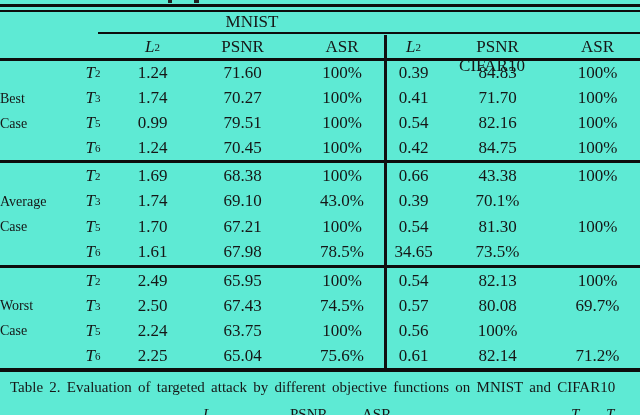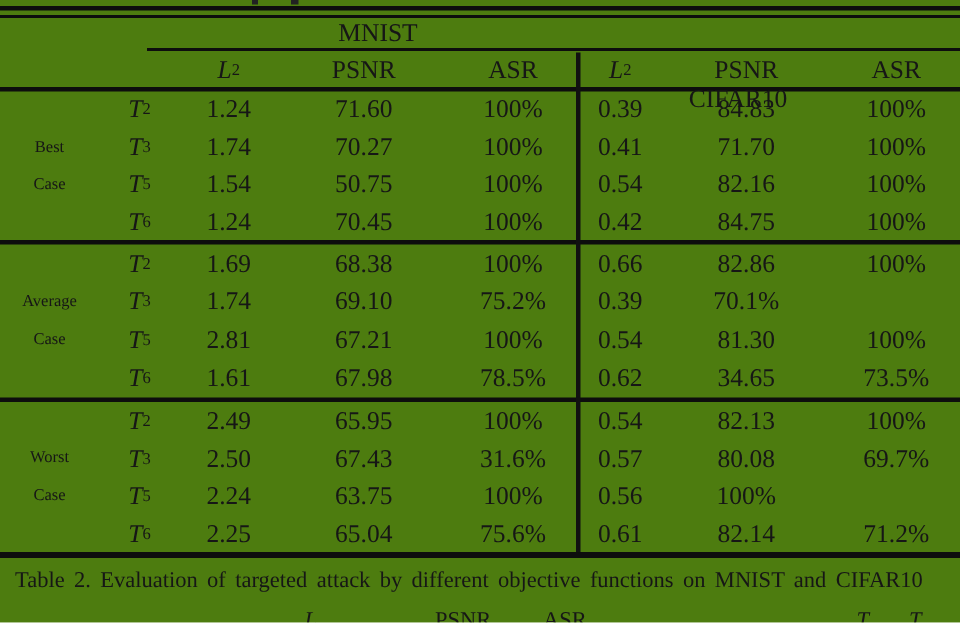--- a/index.html
+++ b/index.html
@@ -1,16 +1,16 @@
 <!DOCTYPE html>
 <html><head>
 <meta charset="utf-8">
 <style>
   html,body{margin:0;padding:0;background:#fff;}
-  #page{position:relative;width:640px;height:415px;background:#4d7c0f;overflow:hidden;
+  #page{position:relative;width:640px;height:415px;background:#5eead4;overflow:hidden;
         font-family:"Liberation Serif","DejaVu Serif",serif;color:#161616;}
   .hrule{position:absolute;left:0;right:0;background:#0d0d0d;}
   .rule-top1{top:4px;height:3px;}
   .rule-top2{top:10px;height:2px;}
   .rule-datasets{top:32px;height:2px;left:98px;}
   .rule-subheader{top:58px;height:3px;}
   .rule-g1{top:160px;height:3px;}
   .rule-g2{top:265px;height:3px;}
   .rule-bottom{top:368px;height:4px;}
   .vdivider{position:absolute;left:384px;top:35px;width:3px;height:333px;background:#111;}
@@ -26,21 +26,21 @@
 
   .subheader-row{position:absolute;left:0;top:36px;width:640px;height:22px;font-size:17px;}
   .ital{font-style:italic;}
   sub{font-size:11px;line-height:0;}
 
   .group{position:absolute;left:0;width:640px;}
   #group-0{top:61px;height:99px;}
   #group-1{top:163px;height:102px;}
   #group-2{top:268px;height:100px;}
   .group-label{position:absolute;left:0;top:0;bottom:0;width:66px;display:flex;flex-direction:column;
-               align-items:center;justify-content:center;font-size:11px;line-height:25px;}
+               justify-content:center;font-size:14px;line-height:25px;}
   .rows{position:absolute;inset:0;display:flex;flex-direction:column;}
   .row{flex:1;font-size:17px;}
 
   .caption{position:absolute;left:10px;top:379px;width:640px;height:20px;font-size:15px;
            white-space:nowrap;word-spacing:2.5px;}
   .clipped-line{position:absolute;left:0;top:405px;width:640px;height:20px;font-size:15px;line-height:15px;}
   .clipped-line span{position:absolute;top:2px;}
 </style>
 </head>
 <body>
@@ -138,24 +138,24 @@
             <span>100%</span>
           </div>
         </div>
         <div class="row cols">
           <div></div>
           <div>
             <span class="ital">T</span>
             <sub>5</sub>
           </div>
           <div>
-            <span>1.54</span>
-          </div>
-          <div>
-            <span>50.75</span>
+            <span>0.99</span>
+          </div>
+          <div>
+            <span>79.51</span>
           </div>
           <div>
             <span>100%</span>
           </div>
           <div></div>
           <div>
             <span>0.54</span>
           </div>
           <div>
             <span>82.16</span>
@@ -211,57 +211,57 @@
             <span>68.38</span>
           </div>
           <div>
             <span>100%</span>
           </div>
           <div></div>
           <div>
             <span>0.66</span>
           </div>
           <div>
-            <span>82.86</span>
+            <span>43.38</span>
           </div>
           <div>
             <span>100%</span>
           </div>
         </div>
         <div class="row cols">
           <div></div>
           <div>
             <span class="ital">T</span>
             <sub>3</sub>
           </div>
           <div>
             <span>1.74</span>
           </div>
           <div>
             <span>69.10</span>
           </div>
           <div>
-            <span>75.2%</span>
+            <span>43.0%</span>
           </div>
           <div></div>
           <div>
             <span>0.39</span>
           </div>
           <div>
             <span>70.1%</span>
           </div>
         </div>
         <div class="row cols">
           <div></div>
           <div>
             <span class="ital">T</span>
             <sub>5</sub>
           </div>
           <div>
-            <span>2.81</span>
+            <span>1.70</span>
           </div>
           <div>
             <span>67.21</span>
           </div>
           <div>
             <span>100%</span>
           </div>
           <div></div>
           <div>
             <span>0.54</span>
@@ -282,23 +282,20 @@
           <div>
             <span>1.61</span>
           </div>
           <div>
             <span>67.98</span>
           </div>
           <div>
             <span>78.5%</span>
           </div>
           <div></div>
-          <div>
-            <span>0.62</span>
-          </div>
           <div>
             <span>34.65</span>
           </div>
           <div>
             <span>73.5%</span>
           </div>
         </div>
       </div>
     </div>
   <div id="group-2" class="group">
@@ -339,21 +336,21 @@
             <span class="ital">T</span>
             <sub>3</sub>
           </div>
           <div>
             <span>2.50</span>
           </div>
           <div>
             <span>67.43</span>
           </div>
           <div>
-            <span>31.6%</span>
+            <span>74.5%</span>
           </div>
           <div></div>
           <div>
             <span>0.57</span>
           </div>
           <div>
             <span>80.08</span>
           </div>
           <div>
             <span>69.7%</span>

